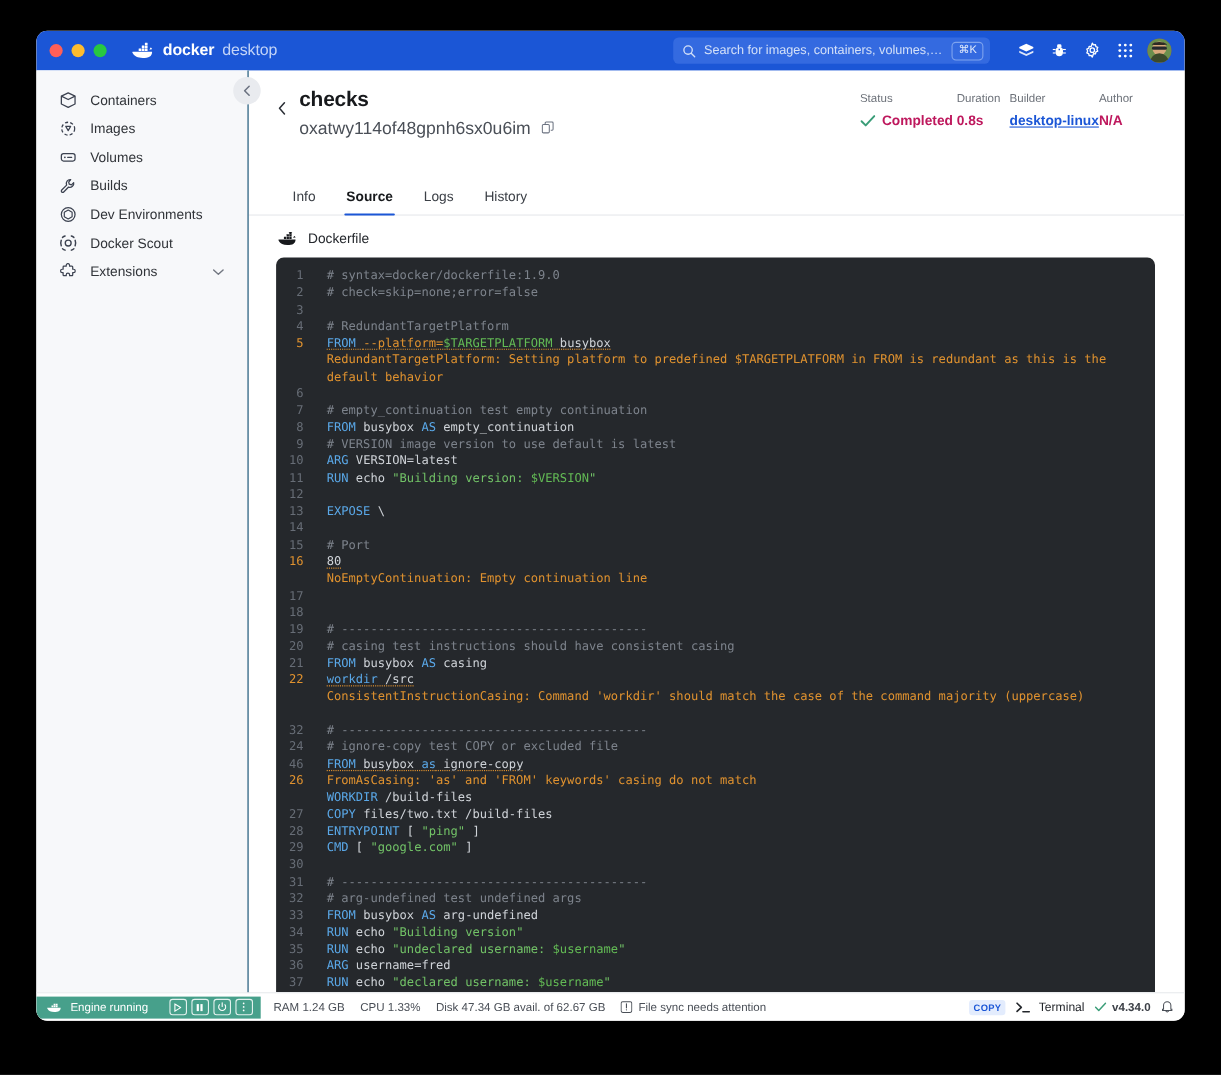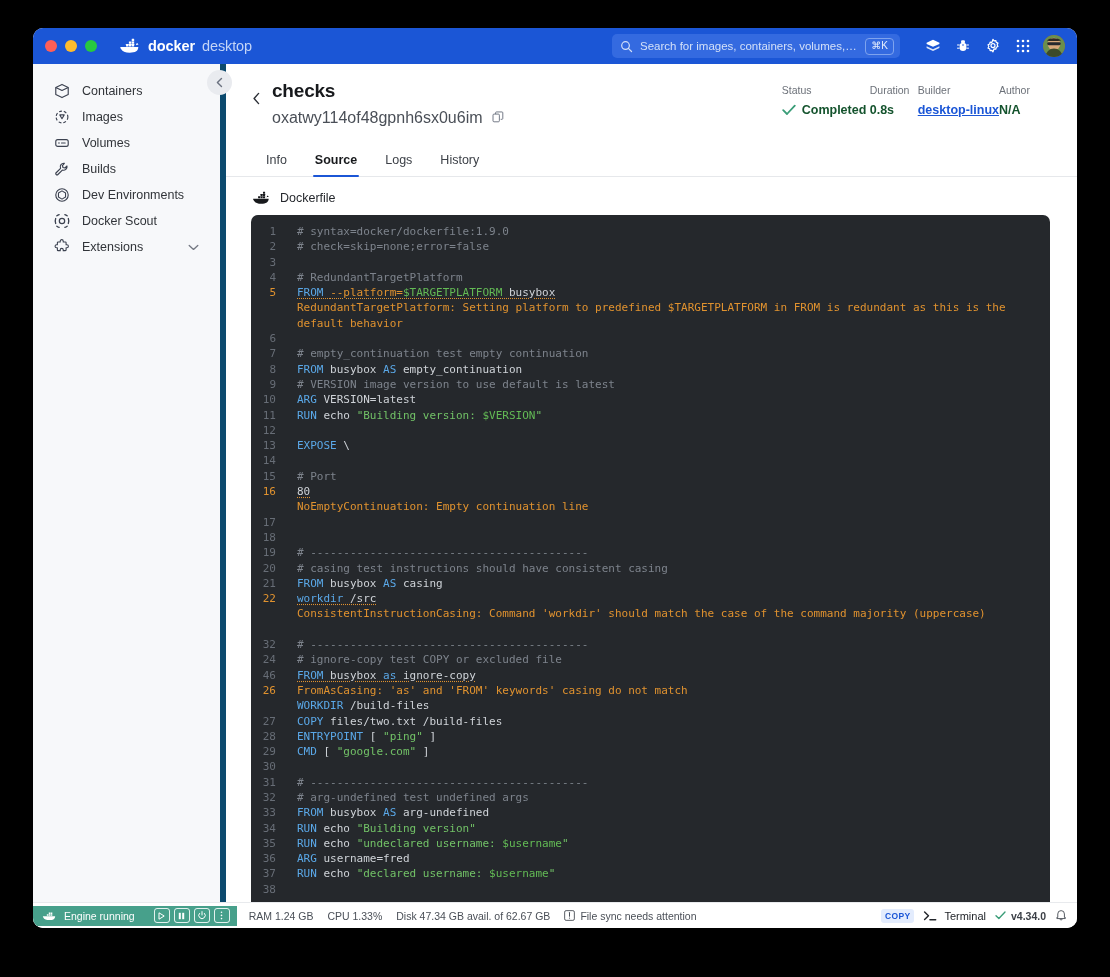--- a/index.html
+++ b/index.html
@@ -80,21 +80,21 @@
   }
 
   
   .body-row { flex: 1; display: flex; min-height: 0; }
 
   .sidebar {
     width: 193px; flex: 0 0 193px;
     background: #f7f8fa;
     padding-top: 14px;
     position: relative;
-    border-right: 6px solid #0c4a6e;
+    border-right: 1px solid #0c4a6e;
   }
   .nav-item {
     display: flex; align-items: center;
     gap: 12px;
     height: 26px;
     margin: 0 10px;
     padding: 0 10px;
     border-radius: 6px;
     color: #313439;
     font-size: 12.5px;
@@ -143,33 +143,34 @@
   .meta-block {
     margin-left: auto;
     display: flex; gap: 0px;
     padding-top: 4px; padding-right: 8px;
   }
   .meta-col { min-width: 52px; }
   .meta-col.status { min-width: 88px; }
   .meta-col.duration { min-width: 48px; }
   .meta-col.builder { min-width: 78px; }
   .meta-label { font-size: 10.5px; color: #6c7179; margin-bottom: 7px; }
-  .meta-value { font-size: 12.5px; color: #14532d; font-weight: 600; display: flex; align-items: center; gap: 6px;}
+  .meta-value { font-size: 12.5px; color: #be185d; font-weight: 600; display: flex; align-items: center; gap: 6px;}
   .meta-value.link { color: #1b56d6; text-decoration: underline; font-weight: 600;}
 
   .tabs {
     display: flex; gap: 0px;
     padding: 0 0 0 26px;
     margin-top: 20px;
     border-bottom: 1px solid #e6e8eb;
   }
   .tab {
     font-size: 12.5px; color: #3c4047;
     padding: 6px 14px 9px;
     position: relative;
+    margin-top: 19px;
   }
   .tab.active { font-weight: 700; color: #17191c; }
   .tab.active::after {
     content: ""; position: absolute; left: 12px; right: 12px; bottom: -1px;
     height: 2.5px; background: #1b56d6; border-radius: 2px;
   }
 
   .file-row {
     display: flex; align-items: center; gap: 9px;
     padding: 14px 0 10px 26px;

